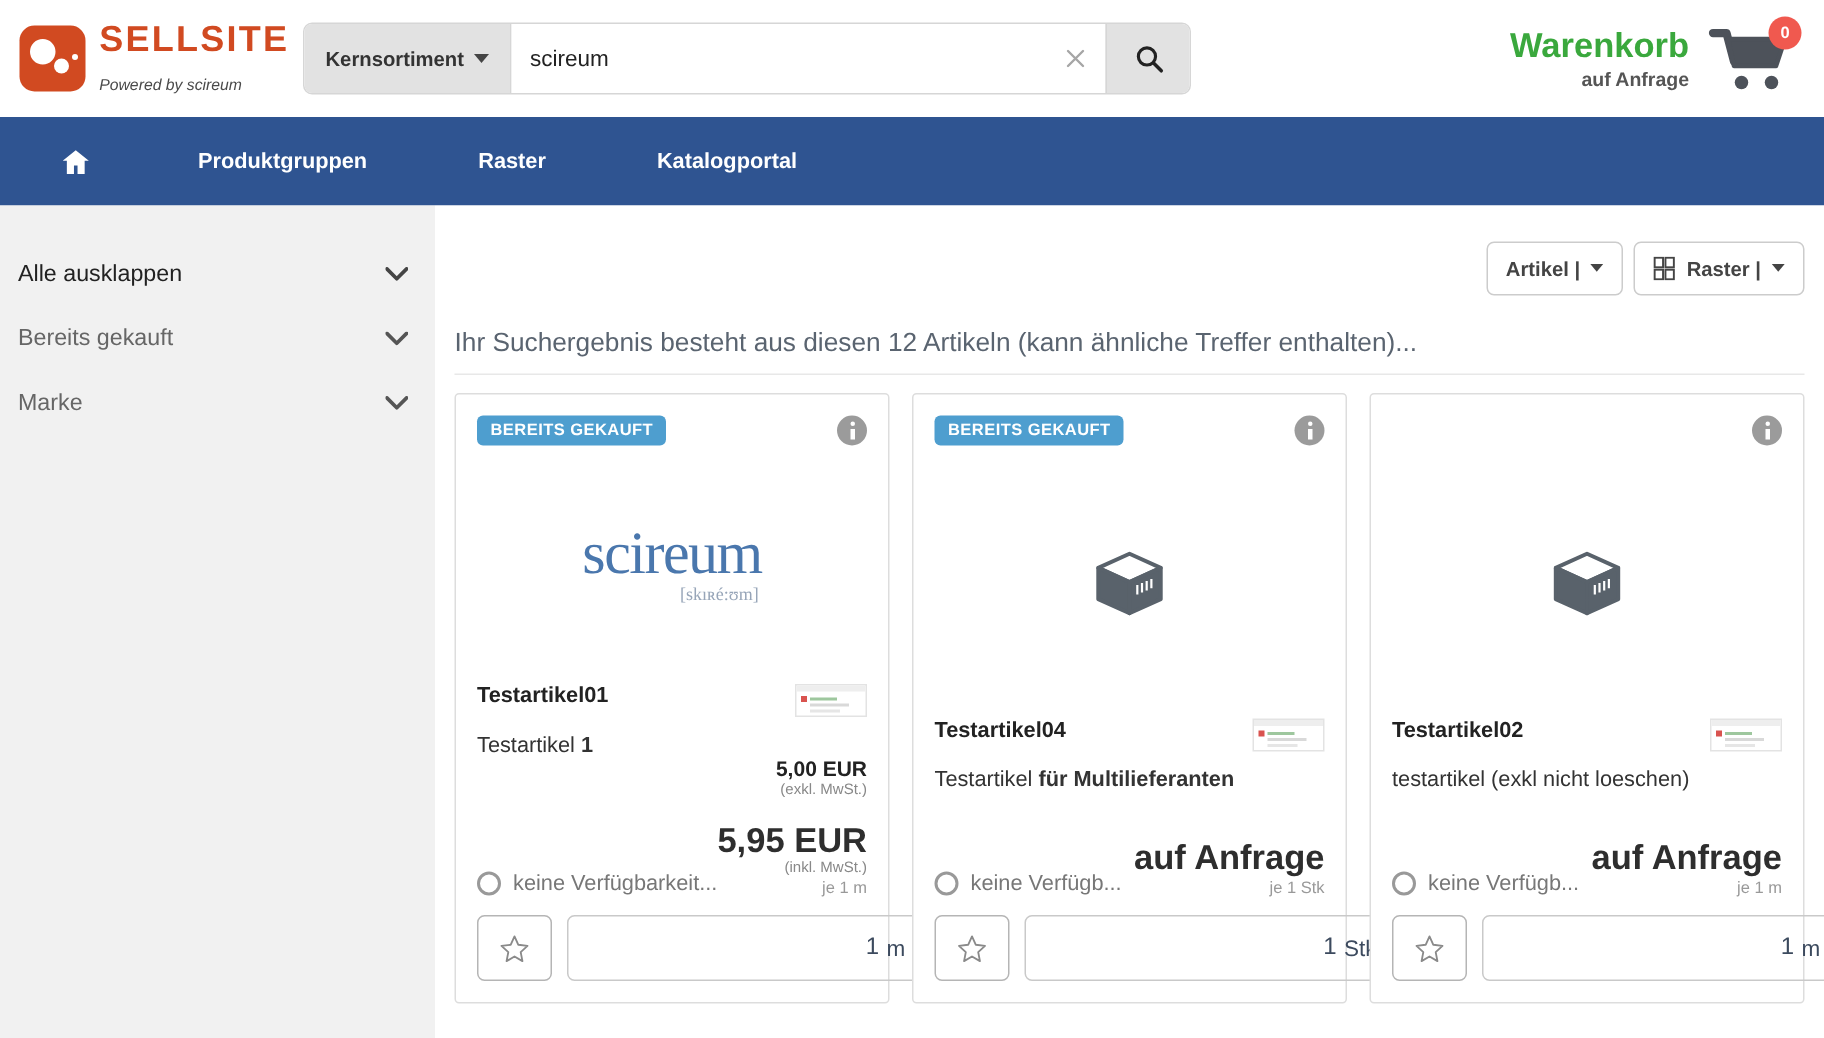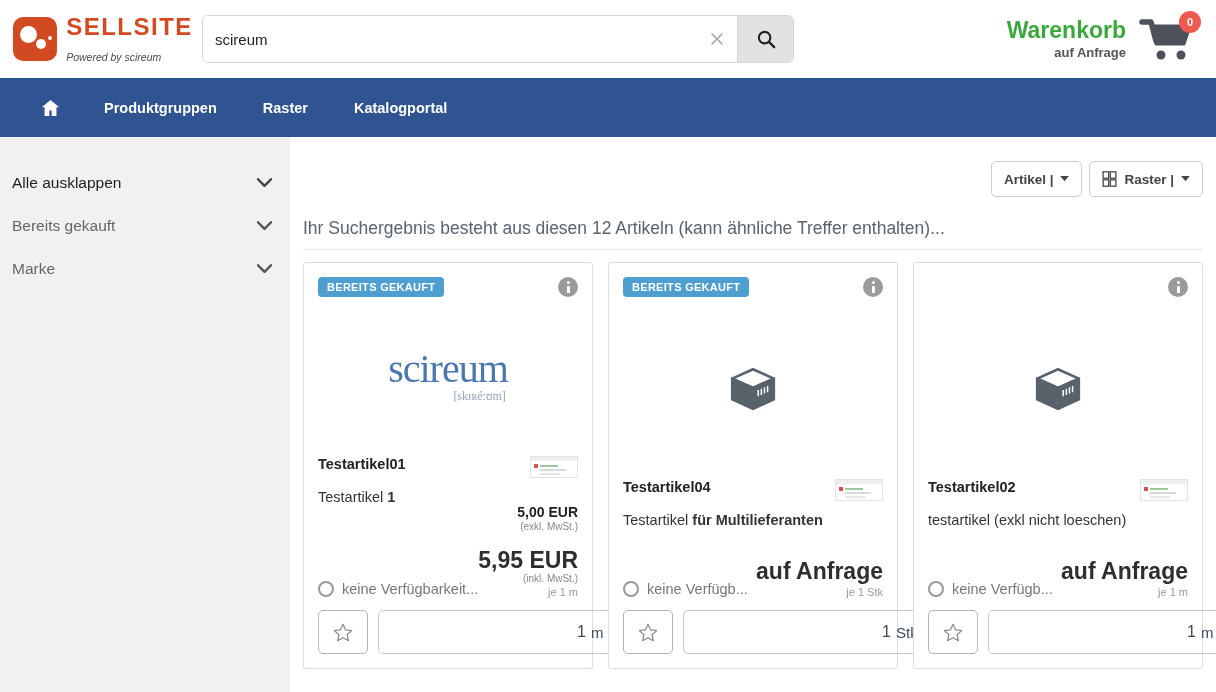--- a/index.html
+++ b/index.html
@@ -23,21 +23,21 @@
   .search-btn { width:56px; background:#e2e2e2; border:none; border-left:1px solid #d6d6d6; display:flex; align-items:center; justify-content:center; cursor:pointer; }
 
   .cart-area { margin-left:auto; display:flex; align-items:center; gap:12px; cursor:pointer; padding-right:8px; }
   .cart-text { text-align:right; }
   .cart-title { color:#3aa83d; font-size:23px; font-weight:700; line-height:1.05; }
   .cart-sub { color:#555; font-size:13px; font-weight:600; margin-top:2px; }
   .cart-icon-wrap { position:relative; width:56px; height:50px; }
   .cart-badge { position:absolute; top:-3px; right:-7px; background:#f0594f; color:#fff; width:22px; height:22px; border-radius:50%; display:flex; align-items:center; justify-content:center; font-size:11px; font-weight:700; }
 
   
-  .navbar { height:59px; background:#2f5491; display:flex; align-items:center; padding-left:20px; }
+  .navbar { height:59px; background:#2f5491; display:flex; align-items:center; padding-left:20px;gap:28px; }
   .nav-home { padding:0 21px; display:flex; align-items:center; cursor:pointer; }
   .nav-item { color:#fff; font-size:14.5px; font-weight:600; padding:0 23px; cursor:pointer; }
 
   
   .content { display:flex; height:555px; }
   .sidebar { width:290px; flex-shrink:0; background:#f1f1f1; padding:24px 12px 0 10px; }
   .new-search { display:flex; align-items:center; gap:7px; color:#333; font-size:13.5px; margin:0 0 21px 2px; cursor:pointer; }
   .side-row { display:flex; align-items:center; justify-content:space-between; height:43px; padding:0 6px 0 2px; font-size:15.5px; color:#666; cursor:pointer; }
   .side-row.expand { color:#222; }
 
@@ -97,20 +97,26 @@
         <span class="c2"></span>
         <span class="c3"></span>
     </div>
     <div>
       <div class="brand">SELLSITE</div>
       <div class="tagline">Powered by scireum</div>
     </div>
   </div>
 
   <div class="search-group">
+    <button class="scope-btn">
+      <span>Kernsortiment</span>
+      <svg width="10" height="7" viewBox="0 0 10 7">
+          <path d="M0 0 L10 0 L5 6 Z" fill="#444"></path>
+        </svg>
+    </button>
     <input class="search-input" type="text" value="scireum" style="">
     <button class="clear-btn">
       <svg width="14" height="14" viewBox="0 0 14 14">
           <path d="M2 2 L12 12 M12 2 L2 12" stroke="#a6a6a6" stroke-width="1.6" stroke-linecap="round"></path>
         </svg>
     </button>
     <button class="search-btn">
       <svg width="20" height="20" viewBox="0 0 22 22">
         <circle cx="9.5" cy="9.5" r="6.3" fill="none" stroke="#222" stroke-width="2.3"></circle>
         <path d="M14.5 14.5 L20 20" stroke="#222" stroke-width="2.6" stroke-linecap="round"></path>

